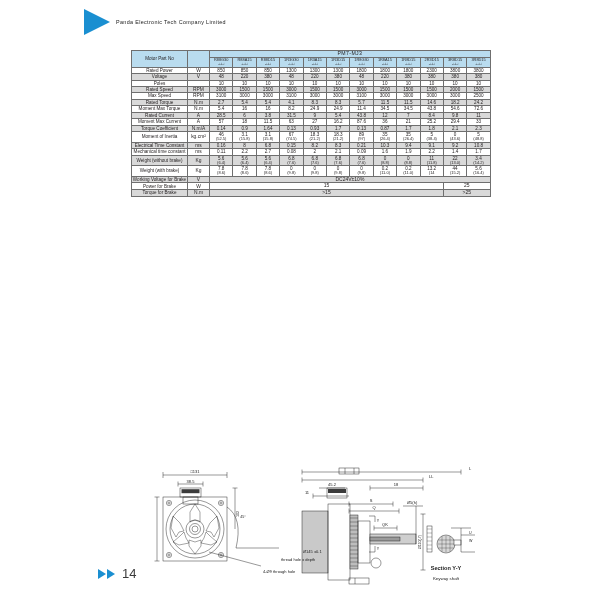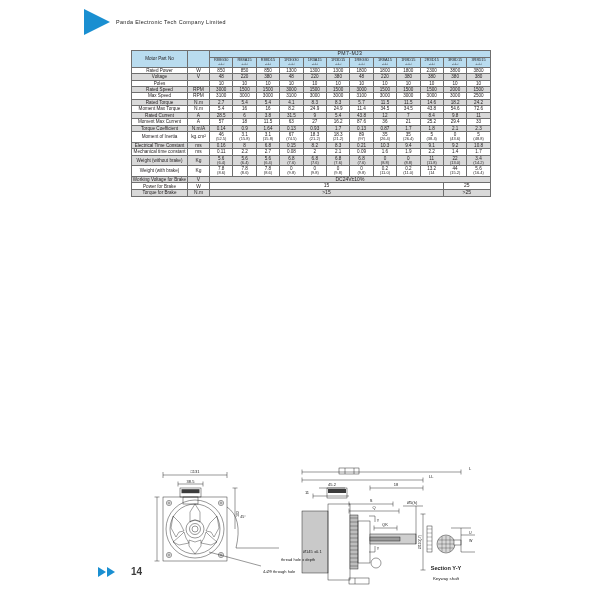--- a/index.html
+++ b/index.html
@@ -73,21 +73,21 @@
     position:absolute;left:98px;top:566px;
     display:flex;align-items:center;
   }
   .foot-tri{
     width:0;height:0;
     border-top:5px solid transparent;
     border-bottom:5px solid transparent;
     border-left:8px solid #1a8fd1;
   }
   .foot-tri+.foot-tri{margin-left:1px;}
-  .page-num{margin-left:16px;font-size:10px;color:#3b3b3b;font-weight:bold;}
+  .page-num{margin-left:7px;font-size:13px;color:#3b3b3b;}
 </style>
 </head>
 <body>
 
 <div class="page-header">
   <div class="logo-wrap">
     <div class="logo-triangle"></div>
     <div class="company-name">Panda Electronic Tech  Company Limited</div>
   </div>
 </div>

